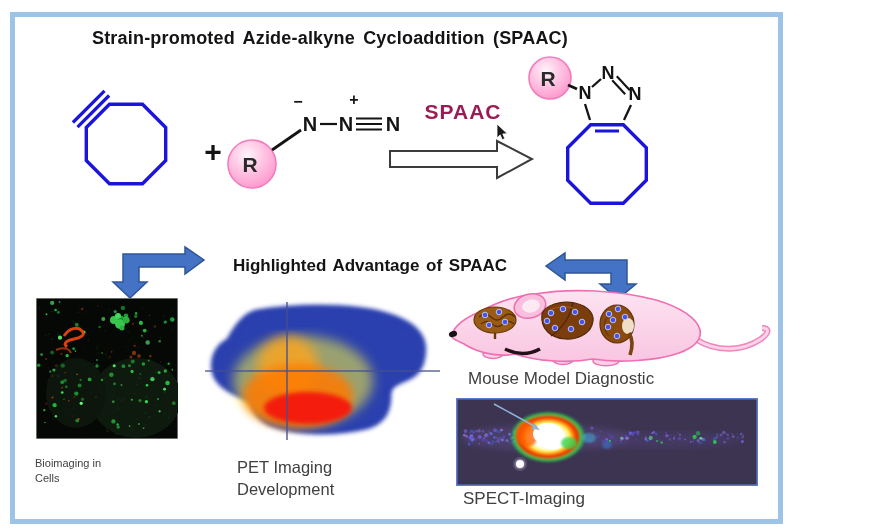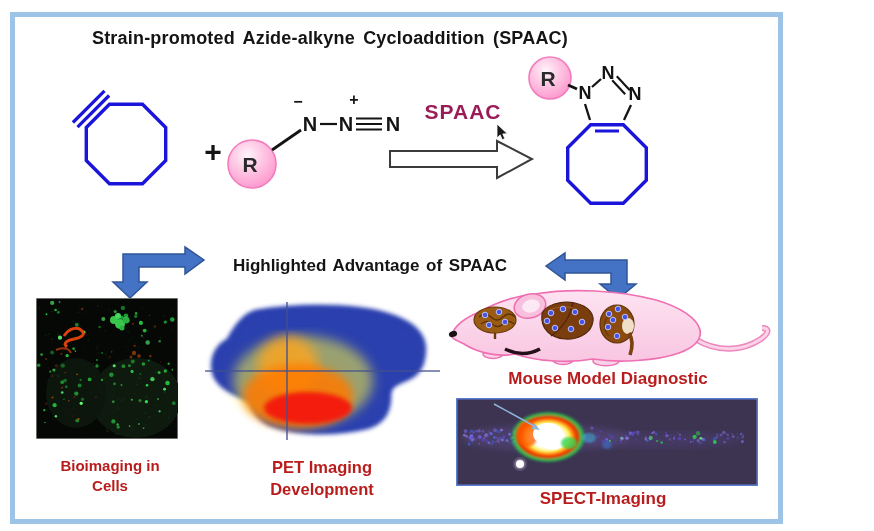--- a/index.html
+++ b/index.html
@@ -5,22 +5,22 @@
   html,body{margin:0;padding:0;background:#ffffff;}
   .stage{position:relative;width:874px;height:531px;background:#ffffff;overflow:hidden;
          font-family:"Liberation Sans",sans-serif;}
   .frame{position:absolute;left:10px;top:12px;width:773px;height:512px;
          border:5px solid #9DC3E6;box-sizing:border-box;background:#ffffff;}
   .abs{position:absolute;}
   .title{left:88px;top:28px;width:480px;text-align:right;font-size:18px;font-weight:bold;
          color:#141414;word-spacing:3px;letter-spacing:.2px;}
   .advantage{left:213px;top:256px;width:290px;text-align:center;font-size:17px;font-weight:bold;
          color:#141414;word-spacing:2px;margin-left:12px;}
-  .panel-label{position:absolute;text-align:center;font-weight:bold;color:#b91c1c;white-space:pre-line;}
-  #label-bio{left:35px;top:456px;width:150px;font-size:15px;line-height:1.35;}
+  .panel-label{position:absolute;text-align:left;font-weight:normal;color:#404040;white-space:pre-line;}
+  #label-bio{left:35px;top:456px;width:150px;font-size:11px;line-height:1.35;}
   #label-pet{left:237px;top:456px;width:170px;font-size:16.5px;line-height:1.35;}
   #label-mouse{left:468px;top:369px;width:280px;font-size:17px;}
   #label-spect{left:463px;top:489px;width:280px;font-size:17px;}
   svg{display:block;}
   svg text{font-family:"Liberation Sans",sans-serif;}
   .atom{font-size:20px;font-weight:bold;fill:#141414;}
   .atom-sm{font-size:18px;font-weight:bold;fill:#141414;}
   .charge{font-size:16px;font-weight:bold;fill:#141414;}
   .rlabel{font-size:21px;font-weight:bold;fill:#2a2a2a;}
   .plusbig{font-size:30px;font-weight:bold;fill:#141414;}

